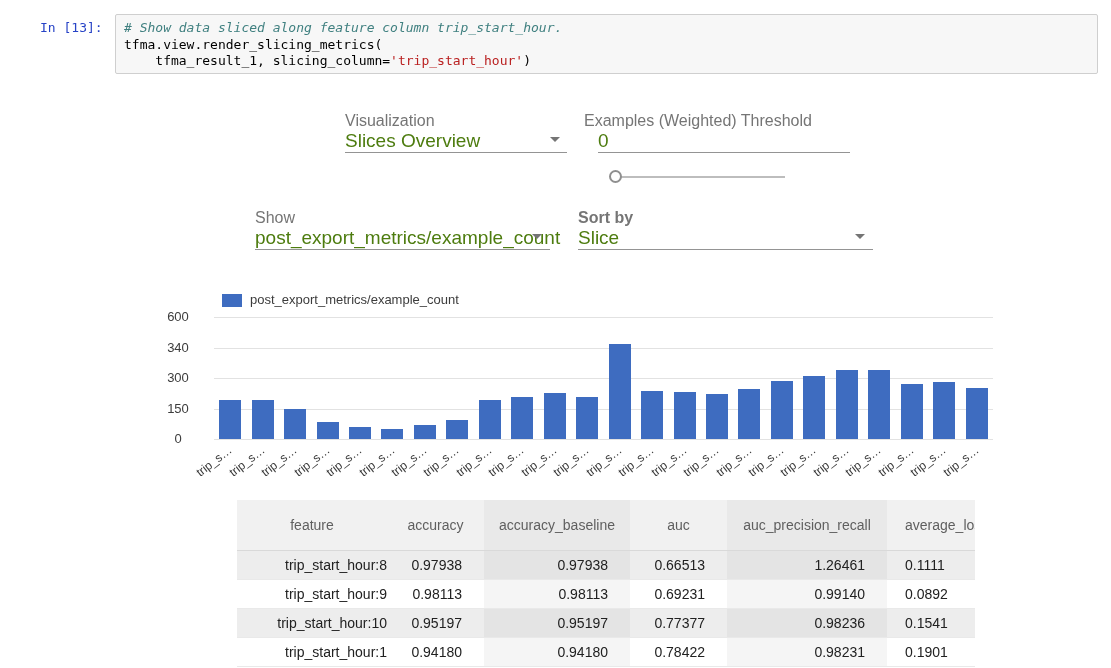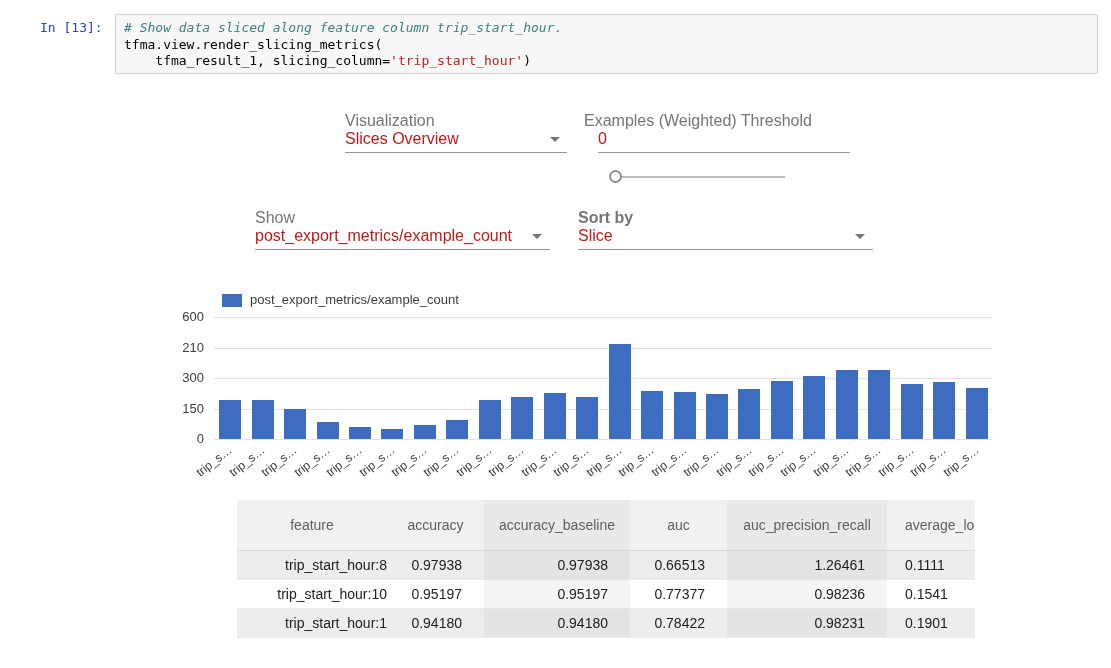--- a/index.html
+++ b/index.html
@@ -9,21 +9,21 @@
 
   
   #prompt { left:40px; top:20px; font-family:"DejaVu Sans Mono",monospace; font-size:13px; color:#2743c6; white-space:pre; }
   #code-cell { left:115px; top:14px; width:983px; height:60px; background:#f7f7f7; border:1px solid #cfcfcf; border-radius:2px; padding:5px 8px; cursor:text; }
   #code-cell pre { font-family:"DejaVu Sans Mono",monospace; font-size:13px; line-height:16.5px; color:#000; }
   .tok-comment { color:#408080; font-style:italic; }
   .tok-string { color:#BA2121; }
 
   
   .ctl-label { font-size:16px; color:#757575; white-space:nowrap; }
-  .ctl-value { font-size:16px; color:#b91c1c; white-space:nowrap; cursor:pointer; }
+  .ctl-value { font-size:19px; color:#4d7c0f; white-space:nowrap; cursor:pointer; }
   .underline { height:0; border-bottom:1px solid #949494; }
   .caret { width:0; height:0; border-left:5px solid transparent; border-right:5px solid transparent; border-top:5px solid #757575; }
 
   #viz-label  { left:345px; top:112px; }
   #viz-value  { left:345px; top:130px; }
   #viz-underline { left:345px; top:152px; width:222px; }
   #viz-caret  { left:550px; top:137px; }
 
   #thr-label  { left:584px; top:112px; }
   #thr-value  { left:598px; top:130px; }
@@ -46,21 +46,21 @@
   #legend-swatch { left:222px; top:294px; width:20px; height:13px; background:#3e6cc0; }
   #legend-text { left:250px; top:292px; font-size:13px; color:#3c3c3c; white-space:nowrap; }
 
   #plot { left:214px; top:317px; width:779px; height:122px; }
   #grid { position:absolute; left:0; top:0; right:0; bottom:0; }
   .gridline { position:absolute; left:0; right:0; height:1px; background:#e2e2e2; }
   #bars { position:absolute; left:0; top:0; right:0; bottom:0; display:flex; align-items:flex-end; justify-content:space-around; z-index:1; }
   .bar { width:22px; background:#3e6cc0; cursor:pointer; }
 
   #yaxis { left:152px; top:317px; width:52px; height:130px; }
-  .ylabel { position:absolute; right:0; width:52px; height:16px; line-height:16px; text-align:right; font-size:13px; color:#3c3c3c; }
+  .ylabel { position:absolute; right:0; width:52px; height:16px; line-height:16px; text-align:center; font-size:13px; color:#3c3c3c; }
 
   #xaxis { left:214px; top:441px; width:779px; height:42px; }
   .xlabel { position:absolute; top:2px; width:60px; text-align:right; font-size:12px; color:#3c3c3c; white-space:nowrap;
             transform:rotate(-38deg); transform-origin:100% 0; }
 
   
   #table-wrap { left:237px; top:500px; width:738px; height:168px; overflow:hidden; }
   #metric-table { border-collapse:collapse; table-layout:fixed; width:770px; font-size:14px; }
   #metric-table th { height:50px; font-weight:400; color:#5f5f5f; background:#f1f1f1; text-align:center; border-bottom:1px solid #d9d9d9; cursor:pointer; }
   #metric-table td { height:29px; color:#212121; background:#fff; text-align:right; padding-right:22px; border-bottom:1px solid #e9e9e9; }
@@ -104,21 +104,21 @@
 <div class="abs underline" id="sort-underline"></div>
 <div class="abs caret" id="sort-caret"></div>
 
 <div class="abs" id="legend-swatch" style="background: rgb(62, 108, 192);"></div>
 <div class="abs" id="legend-text">post_export_metrics/example_count</div>
 
 <div class="abs" id="yaxis">
     <div class="ylabel" style="top: 114px;">0</div>
     <div class="ylabel" style="top: 83.5px;">150</div>
     <div class="ylabel" style="top: 53px;">300</div>
-    <div class="ylabel" style="top: 22.5px;">210</div>
+    <div class="ylabel" style="top: 22.5px;">340</div>
     <div class="ylabel" style="top: -8px;">600</div>
   </div>
 <div class="abs" id="plot">
   <div id="grid">
       <div class="gridline" style="top: 122px;"></div>
       <div class="gridline" style="top: 91.5px;"></div>
       <div class="gridline" style="top: 61px;"></div>
       <div class="gridline" style="top: 30.5px;"></div>
       <div class="gridline" style="top: 0px;"></div>
     </div>
@@ -199,20 +199,28 @@
     <tbody id="tbody">
         <tr>
           <td>trip_start_hour:8</td>
           <td>0.97938</td>
           <td>0.97938</td>
           <td>0.66513</td>
           <td>1.26461</td>
           <td>0.1111</td>
         </tr>
         <tr>
+          <td>trip_start_hour:9</td>
+          <td>0.98113</td>
+          <td>0.98113</td>
+          <td>0.69231</td>
+          <td>0.99140</td>
+          <td>0.0892</td>
+        </tr>
+        <tr>
           <td>trip_start_hour:10</td>
           <td>0.95197</td>
           <td>0.95197</td>
           <td>0.77377</td>
           <td>0.98236</td>
           <td>0.1541</td>
         </tr>
         <tr>
           <td>trip_start_hour:1</td>
           <td>0.94180</td>

